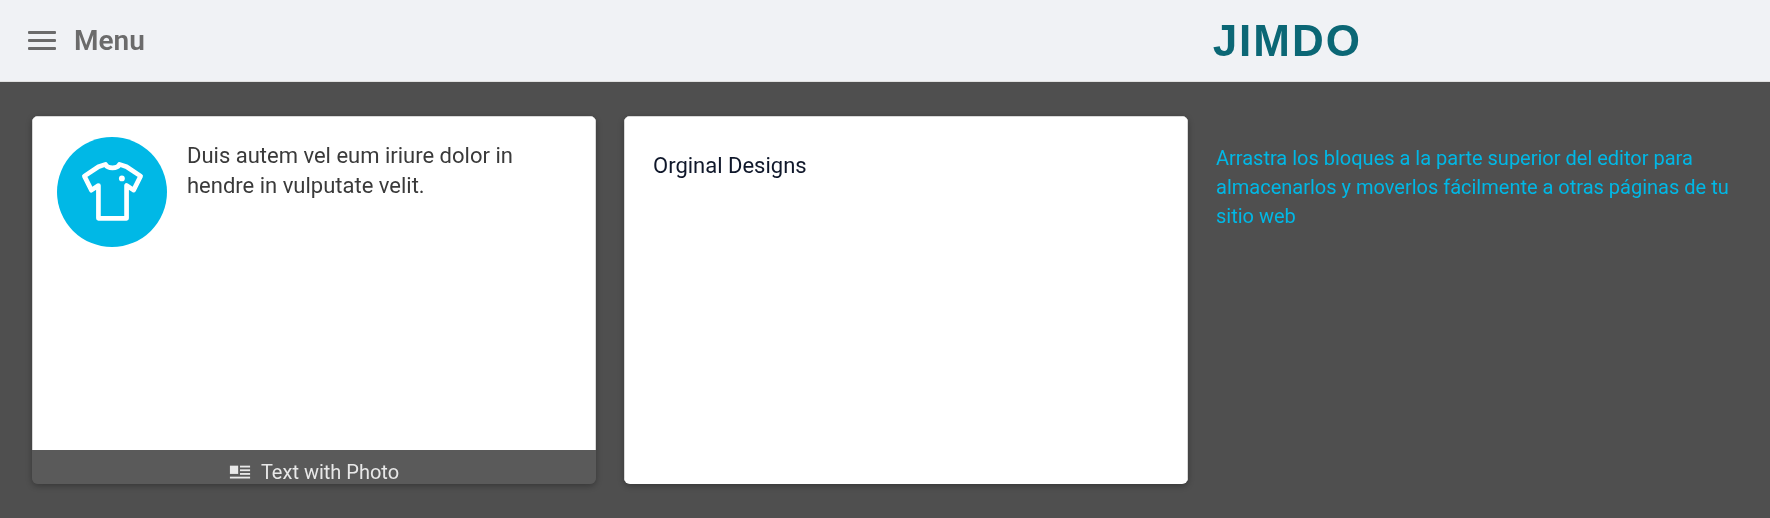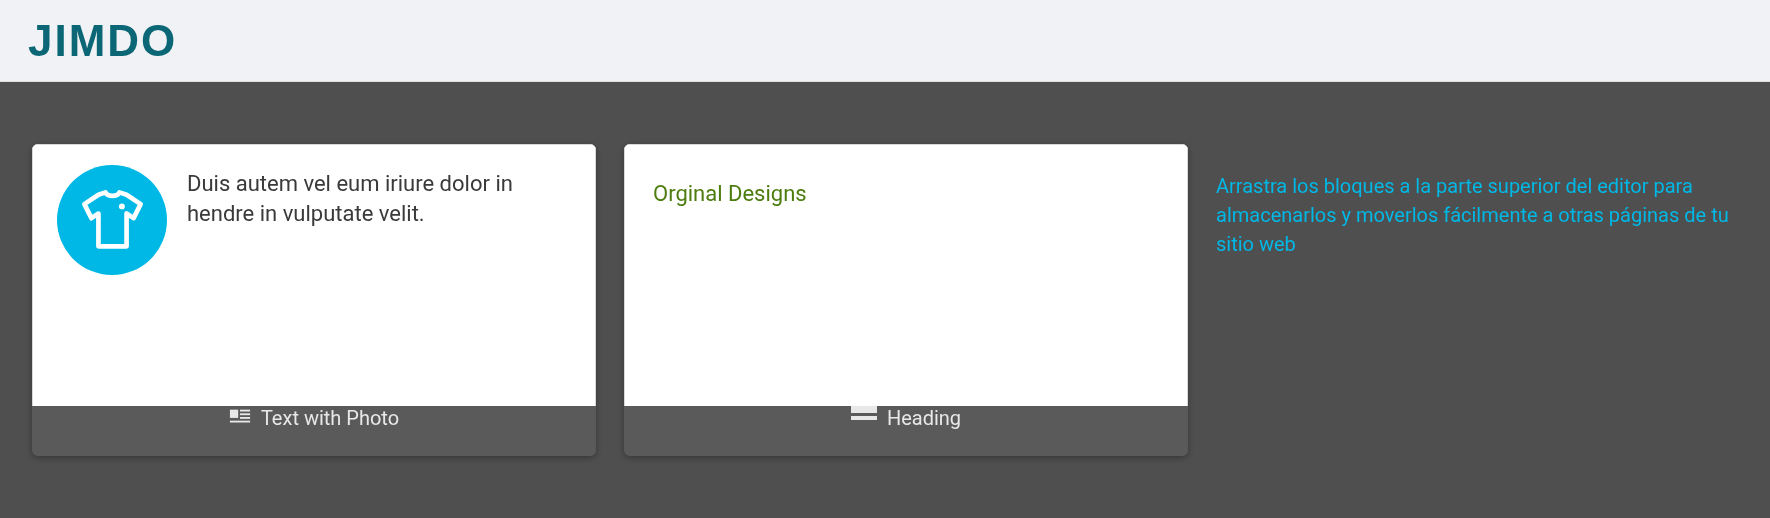--- a/index.html
+++ b/index.html
@@ -50,21 +50,21 @@
       font-size: 44px;
       font-weight: 900;
       letter-spacing: 2px;
       color: #0b6775;
       margin-right: 380px;
       font-family: Arial, sans-serif;
     }
     .main {
       background: #4f4f4f;
       height: 436px;
-      padding: 62px 32px;
+      padding: 34px 32px;
       display: flex;
       gap: 28px;
     }
     .block-card {
       width: 564px;
       display: flex;
       flex-direction: column;
       border-radius: 6px;
       overflow: hidden;
       box-shadow: 0 2px 6px rgba(0,0,0,0.3);
@@ -75,23 +75,23 @@
       padding: 20px 24px;
       display: flex;
       align-items: flex-start;
       gap: 20px;
       border: 1px solid #d8d8d8;
       border-bottom: none;
     }
     .block-footer {
       background: #5a5a5a;
       color: #e8e8e8;
-      height: 50px;
+      height: 34px;
       display: flex;
-      align-items: flex-start;
+      align-items: flex-end;
       justify-content: center;
       gap: 10px;
       font-size: 20px;
     }
     .tshirt-icon {
       width: 110px;
       height: 110px;
       background: #00b8e6;
       border-radius: 50%;
       display: flex;
@@ -104,21 +104,21 @@
       height: 75px;
     }
     .block-text {
       font-size: 22px;
       color: #3a3a3a;
       line-height: 1.35;
       padding-top: 4px;
     }
     .heading-text {
       font-size: 22px;
-      color: #4d7c0f;
+      color: #0f172a;
       padding-top: 16px;
       padding-left: 4px;
     }
     .instruction {
       color: #00b8e6;
       font-size: 20px;
       line-height: 1.45;
       max-width: 520px;
       padding-top: 28px;
     }
@@ -142,20 +142,28 @@
     }
     .footer-icon-heading span:last-child {
       width: 26px;
       height: 4px;
     }
   </style>
 </head>
 <body>
 
 <div class="header">
+  <div class="menu-group">
+    <div class="hamburger">
+      <span></span>
+        <span></span>
+        <span></span>
+    </div>
+    <div class="menu-label">Menu</div>
+  </div>
   <div class="logo">JIMDO</div>
 </div>
 
 <div class="main">
 
   <div class="block-card">
     <div class="block-body">
       <div class="tshirt-icon">
         <svg viewBox="0 0 64 64" fill="none" stroke="#ffffff" stroke-width="4" stroke-linejoin="round" stroke-linecap="round">
           <path d="M20 10 L26 8 C28 12 36 12 38 8 L44 10 L56 18 L50 30 L44 26 L44 54 L20 54 L20 26 L14 30 L8 18 Z"></path>
@@ -175,24 +183,17 @@
         </svg>
       </span>
       <span>Text with Photo</span>
     </div>
   </div>
 
   <div class="block-card">
     <div class="block-body">
       <div class="heading-text">Orginal Designs</div>
     </div>
-    <div class="block-footer">
-      <span class="footer-icon-heading">
-        <span></span>
-          <span></span>
-      </span>
-      <span>Heading</span>
-    </div>
   </div>
 
   <div class="instruction">Arrastra los bloques a la parte superior del editor para almacenarlos y moverlos fácilmente a otras páginas de tu sitio web</div>
 
 </div>
 
 </body></html>

